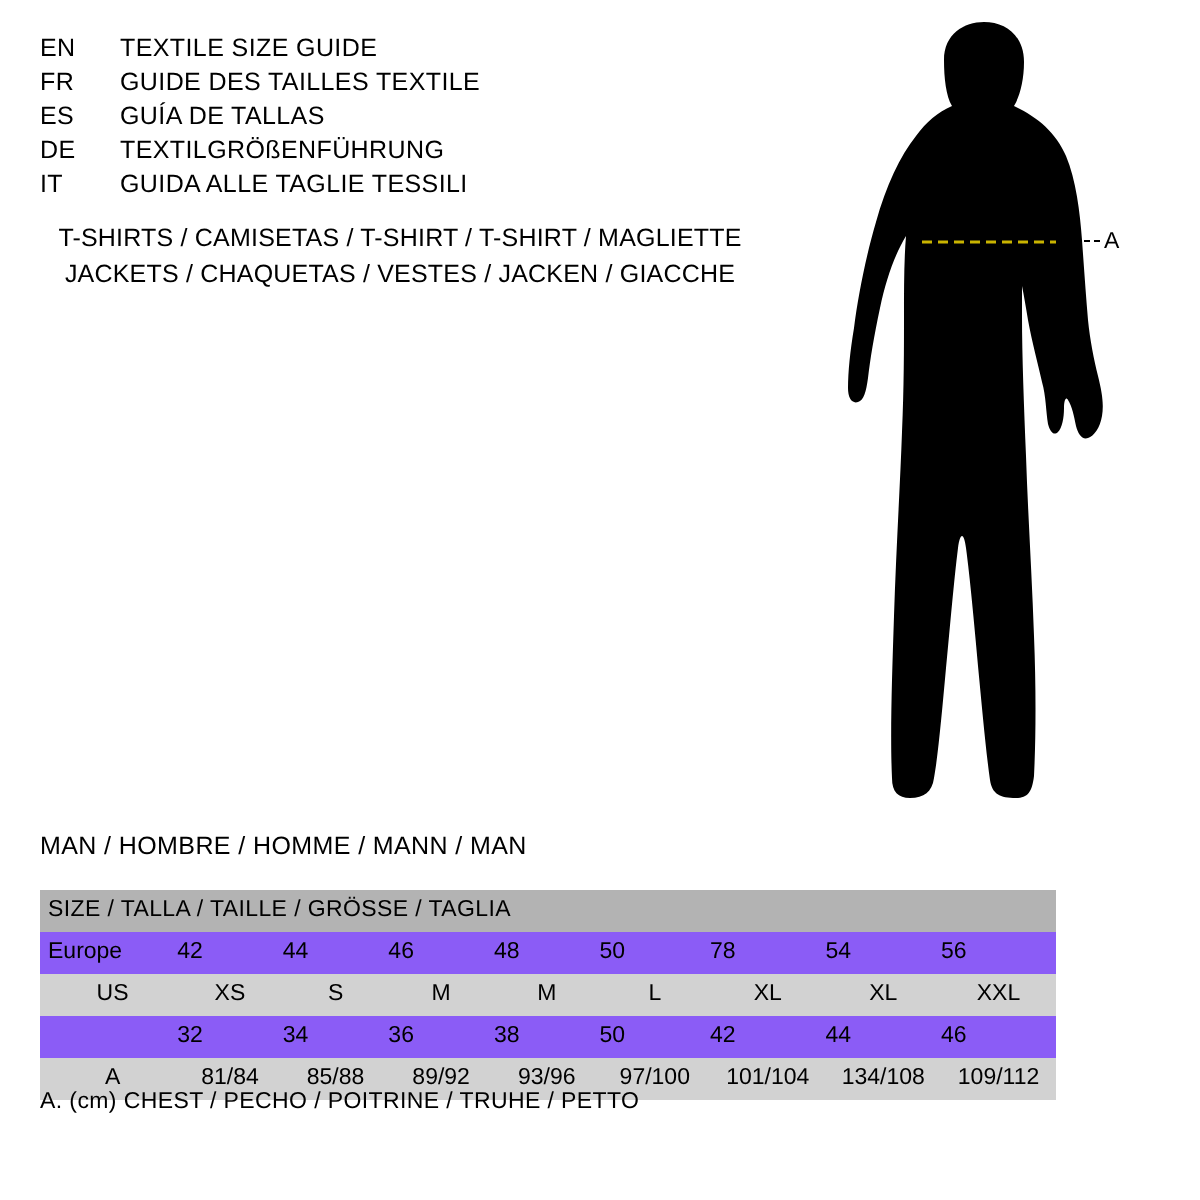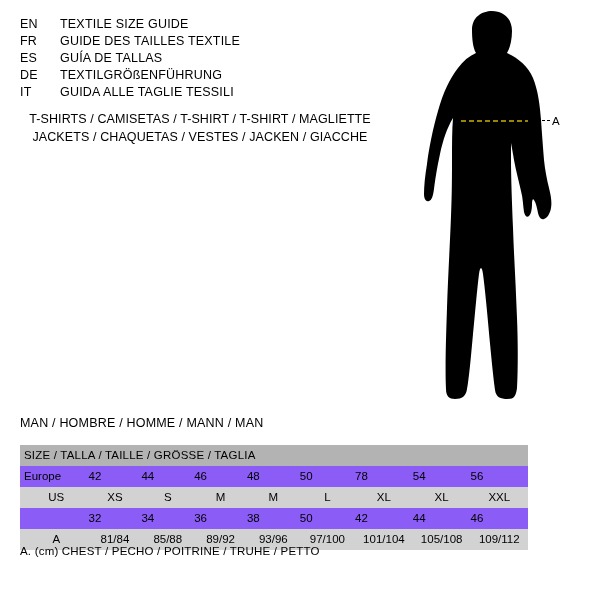--- a/index.html
+++ b/index.html
@@ -267,21 +267,21 @@
         <td class="c-val">46</td>
       </tr>
       <tr class="row-dark">
         <td class="c-label">A</td>
         <td class="c-val">81/84</td>
         <td class="c-val">85/88</td>
         <td class="c-val">89/92</td>
         <td class="c-val">93/96</td>
         <td class="c-val">97/100</td>
         <td class="c-val">101/104</td>
-        <td class="c-val">105/108</td>
+        <td class="c-val">134/108</td>
         <td class="c-val">109/112</td>
       </tr>
     </tbody>
       </table>
   </div>
 
   <div class="footnote">A. (cm) CHEST / PECHO / POITRINE / TRUHE / PETTO</div>
 
 </div>
 

